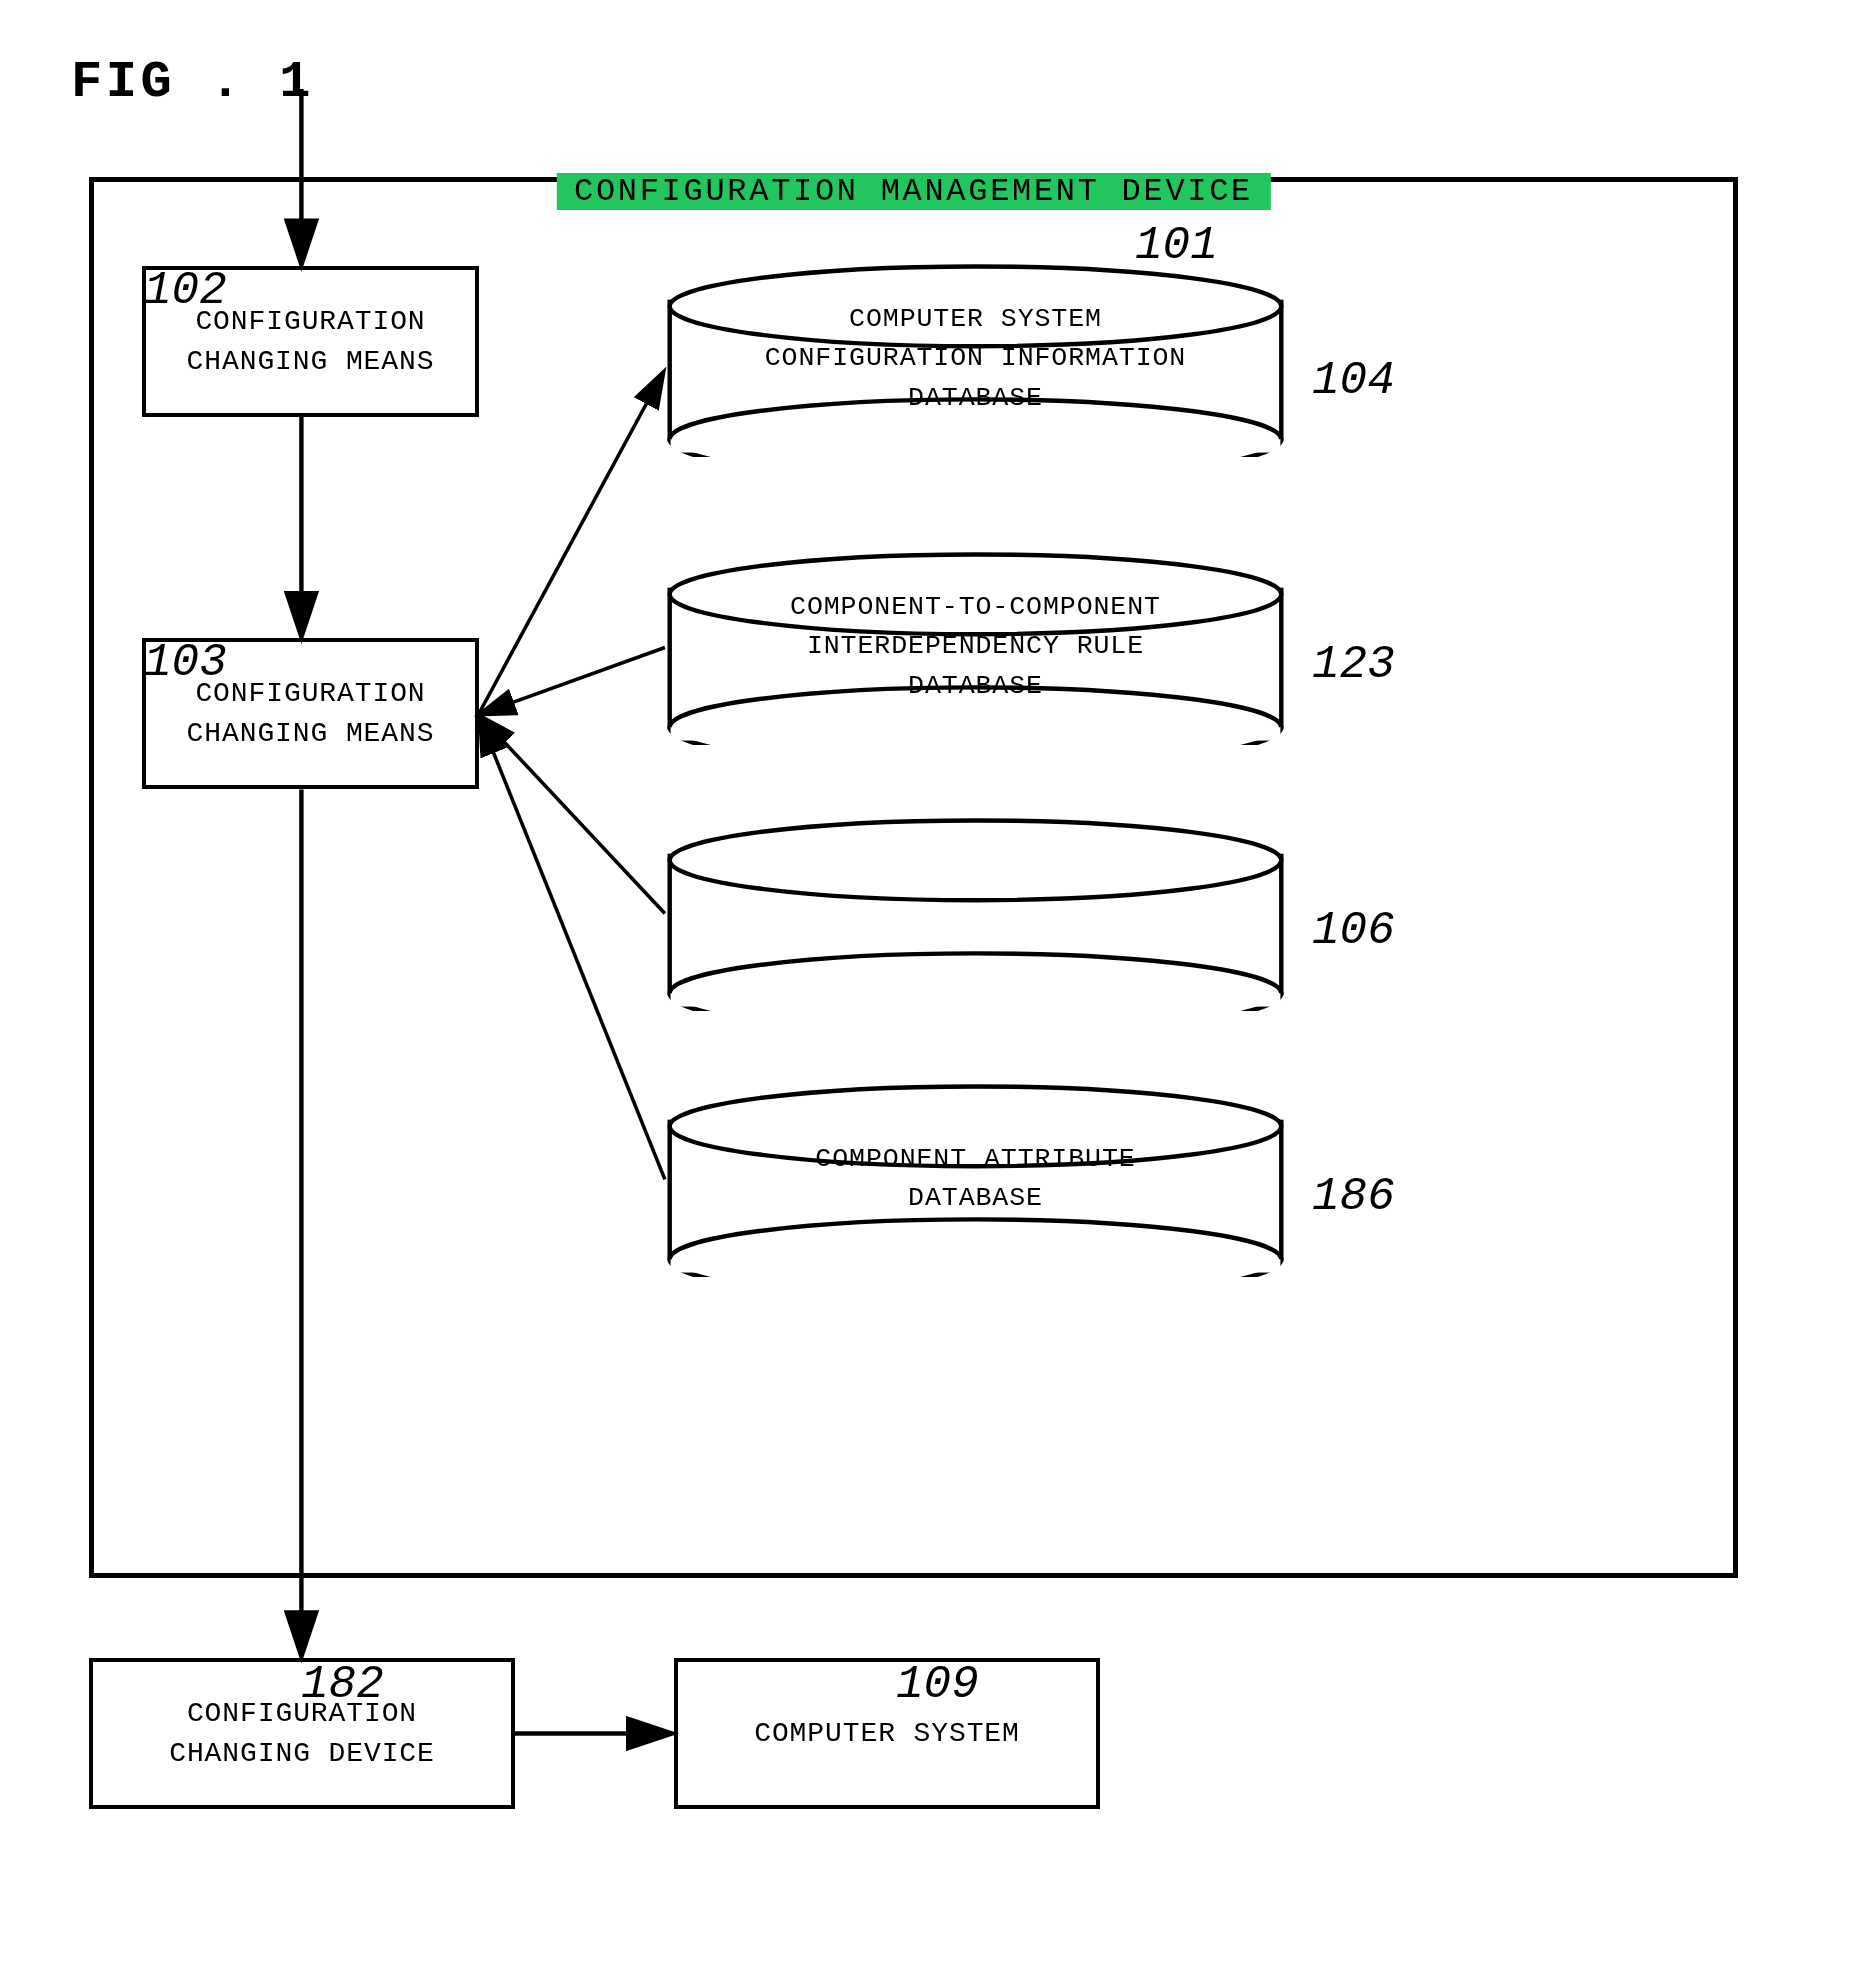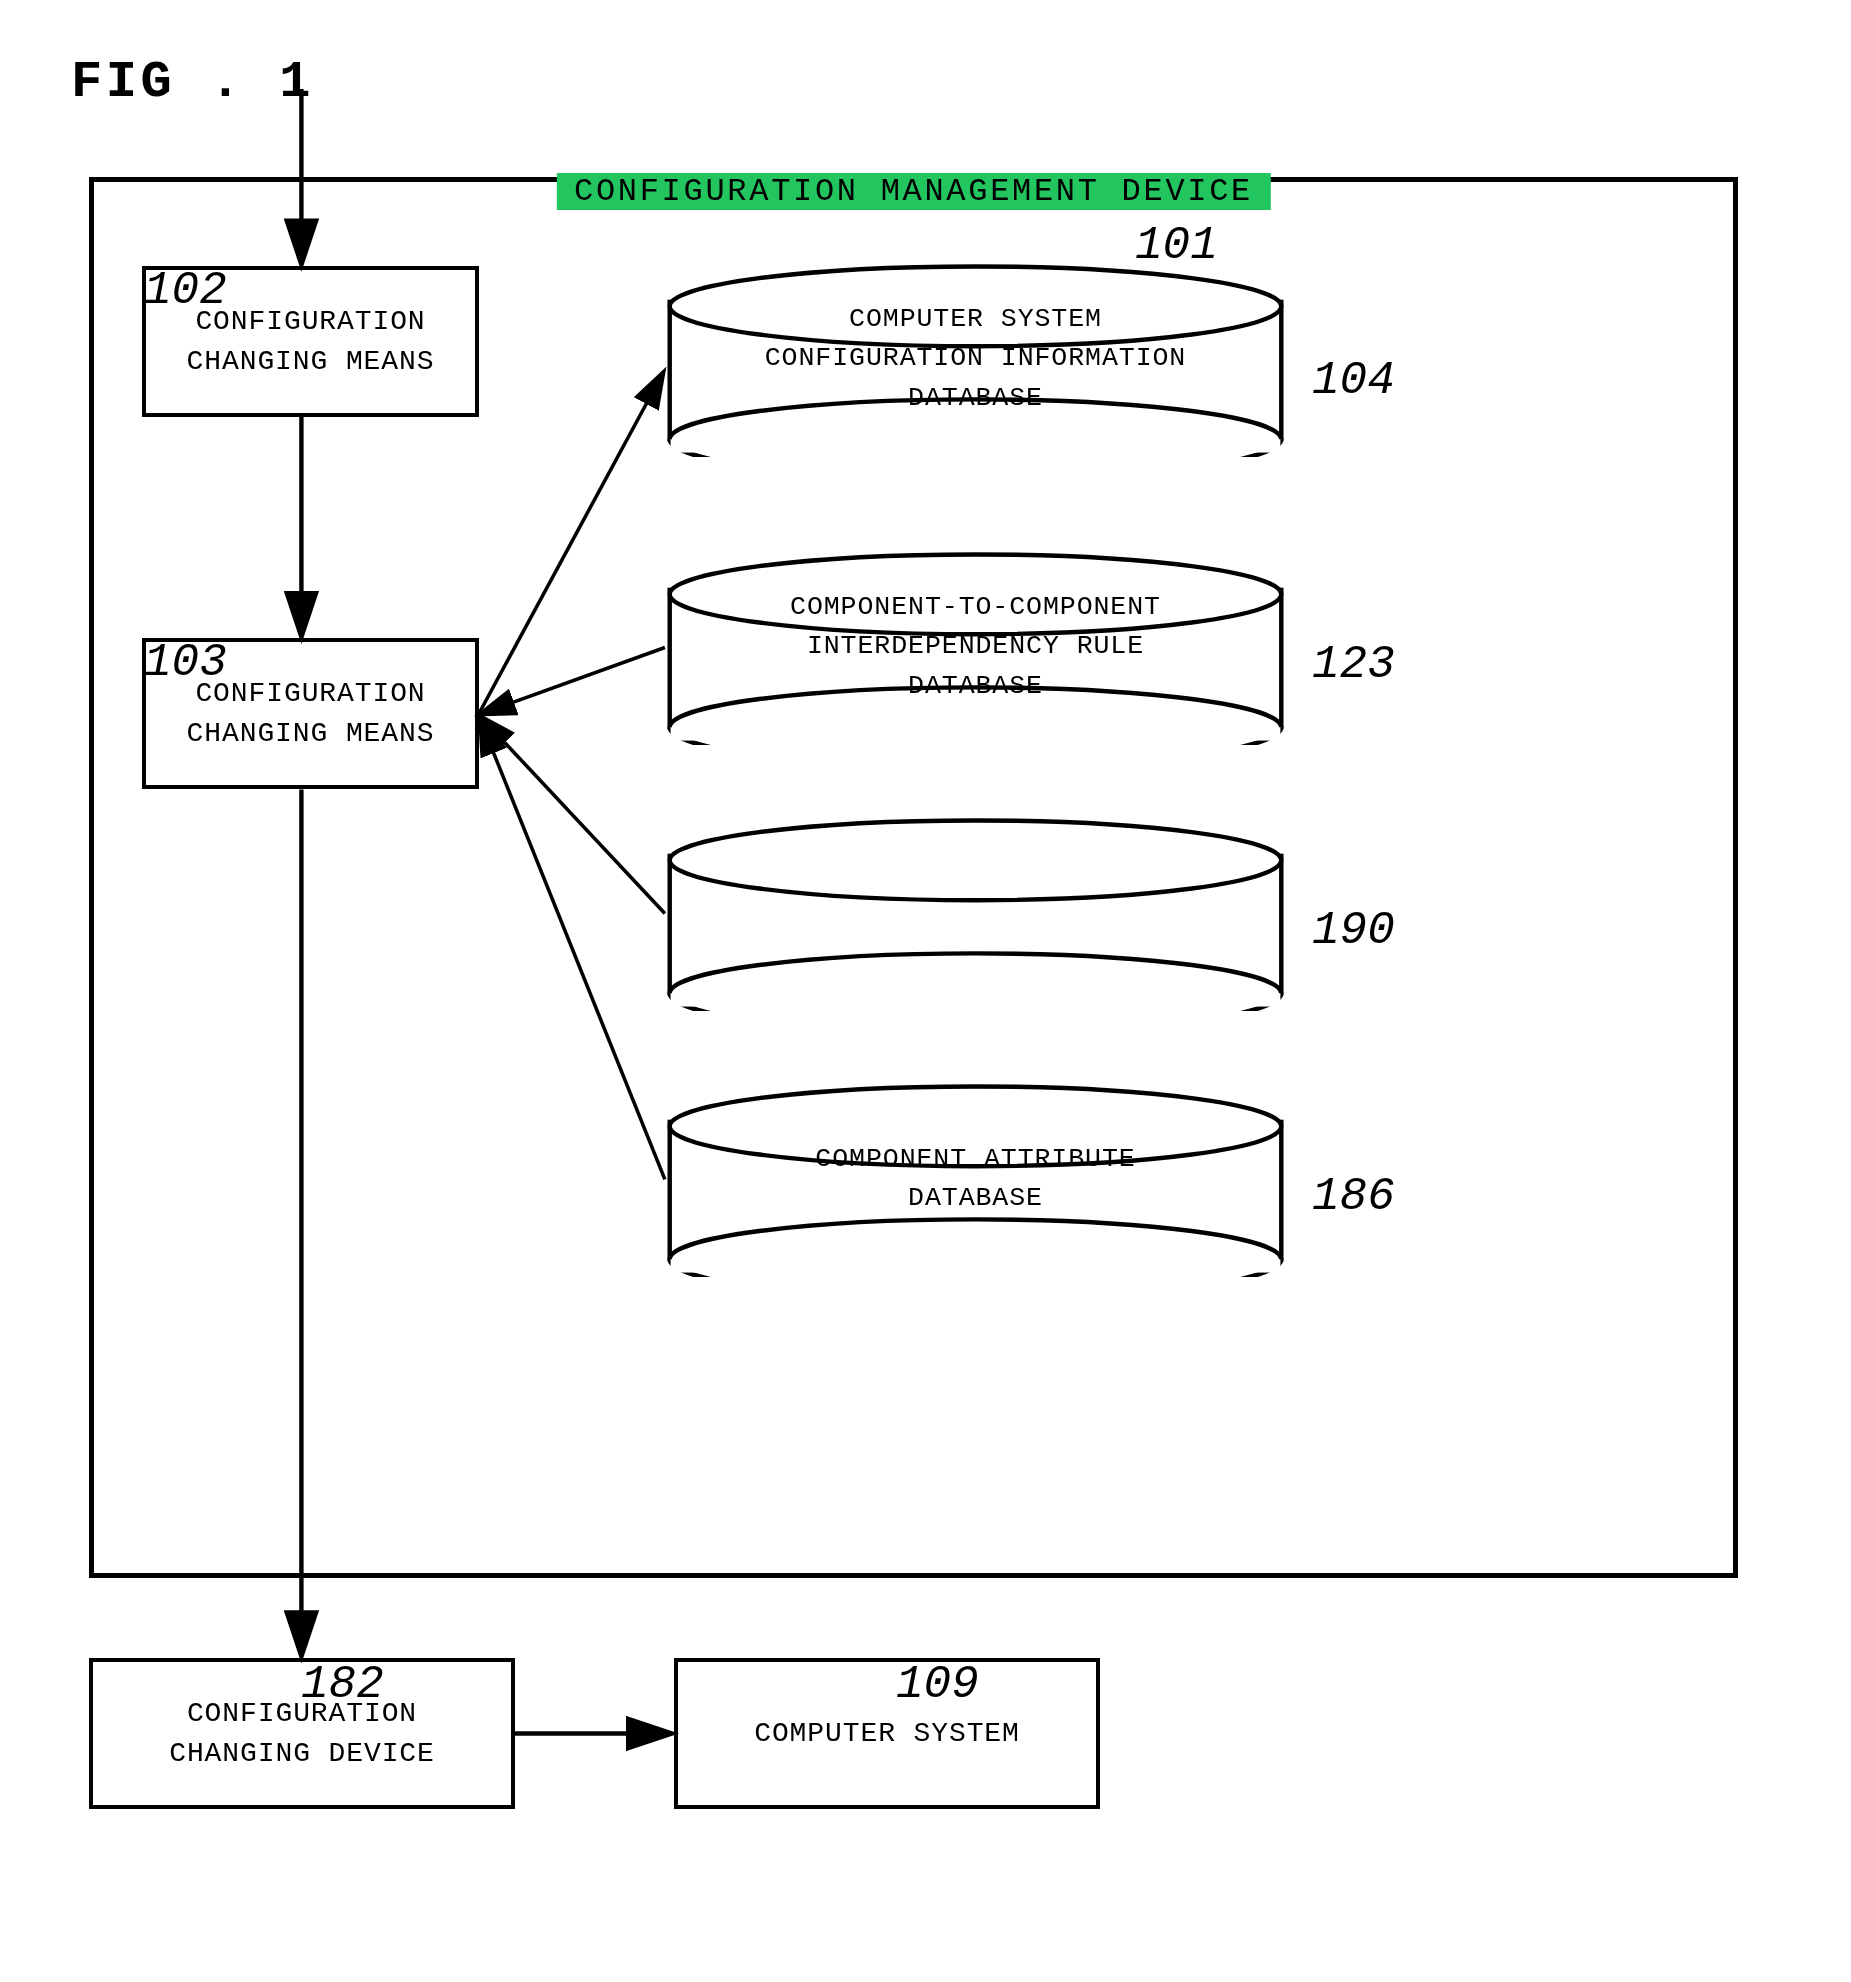--- a/index.html
+++ b/index.html
@@ -251,21 +251,21 @@
 <div class="db-106">
   <div class="db-shape">
     <svg viewBox="0 0 700 220" xmlns="http://www.w3.org/2000/svg">
       <rect x="5" y="45" width="690" height="155" fill="white" stroke="black" stroke-width="5"></rect>
       <ellipse cx="350" cy="50" rx="345" ry="45" fill="white" stroke="black" stroke-width="5"></ellipse>
       <ellipse cx="350" cy="200" rx="345" ry="45" fill="white" stroke="black" stroke-width="5"></ellipse>
       <rect x="6" y="200" width="688" height="15" fill="white"></rect>
     </svg>
   </div>
 </div>
-<div class="ref-num" style="top:869px; left:1312px;">190</div>
+<div class="ref-num" style="top:869px; left:1312px;">106</div>
 
 <div class="db-107">
   <div class="db-shape">
     <svg viewBox="0 0 700 220" xmlns="http://www.w3.org/2000/svg">
       <rect x="5" y="45" width="690" height="155" fill="white" stroke="black" stroke-width="5"></rect>
       <ellipse cx="350" cy="50" rx="345" ry="45" fill="white" stroke="black" stroke-width="5"></ellipse>
       <ellipse cx="350" cy="200" rx="345" ry="45" fill="white" stroke="black" stroke-width="5"></ellipse>
       <rect x="6" y="200" width="688" height="15" fill="white"></rect>
     </svg>
     <div class="db-label">

